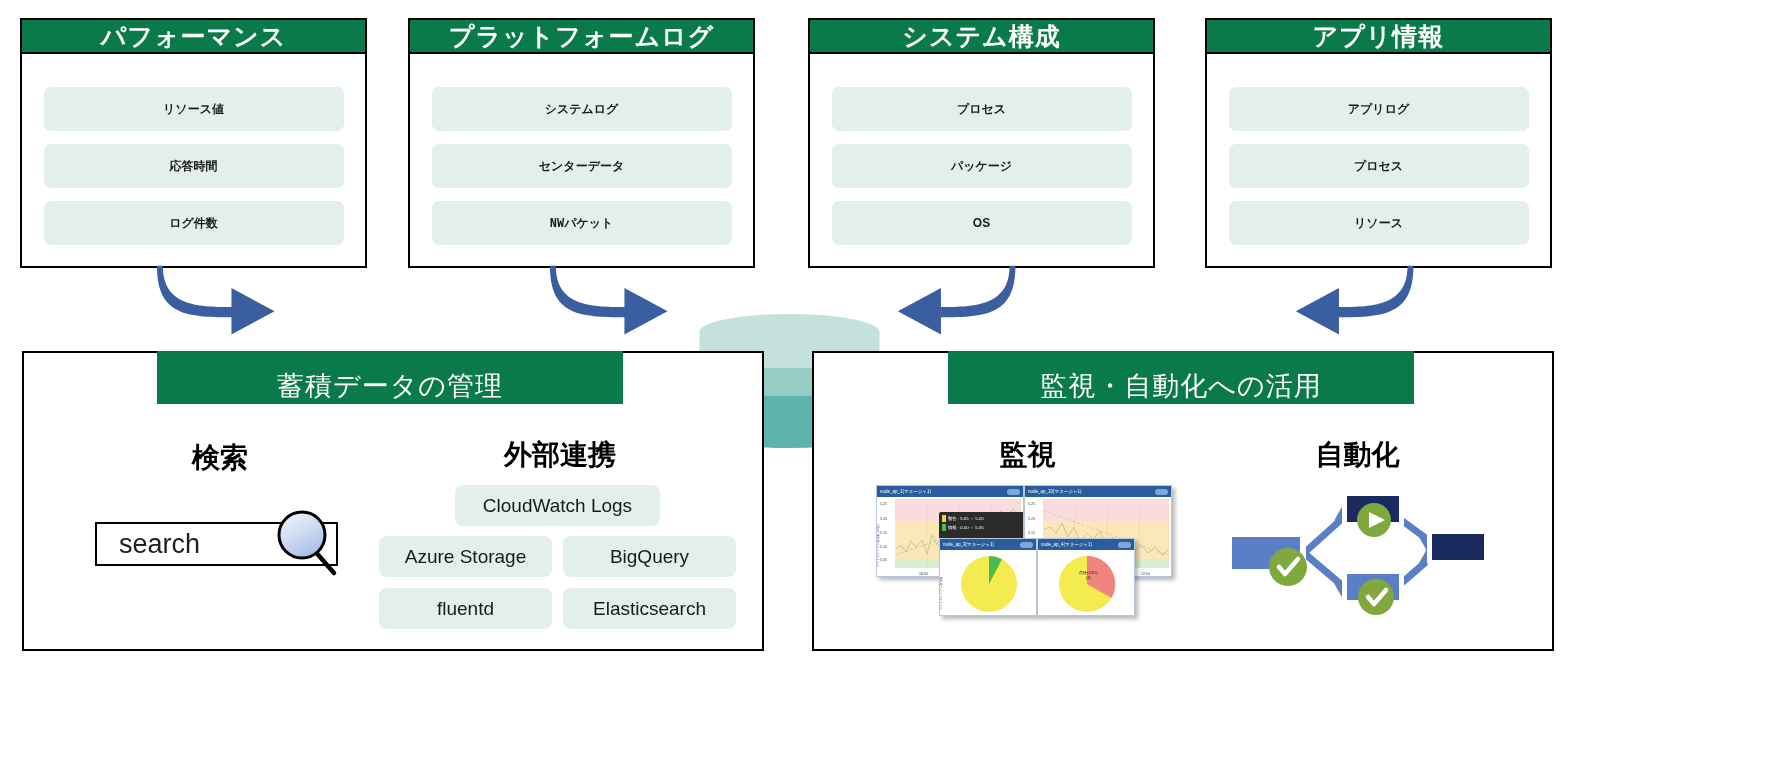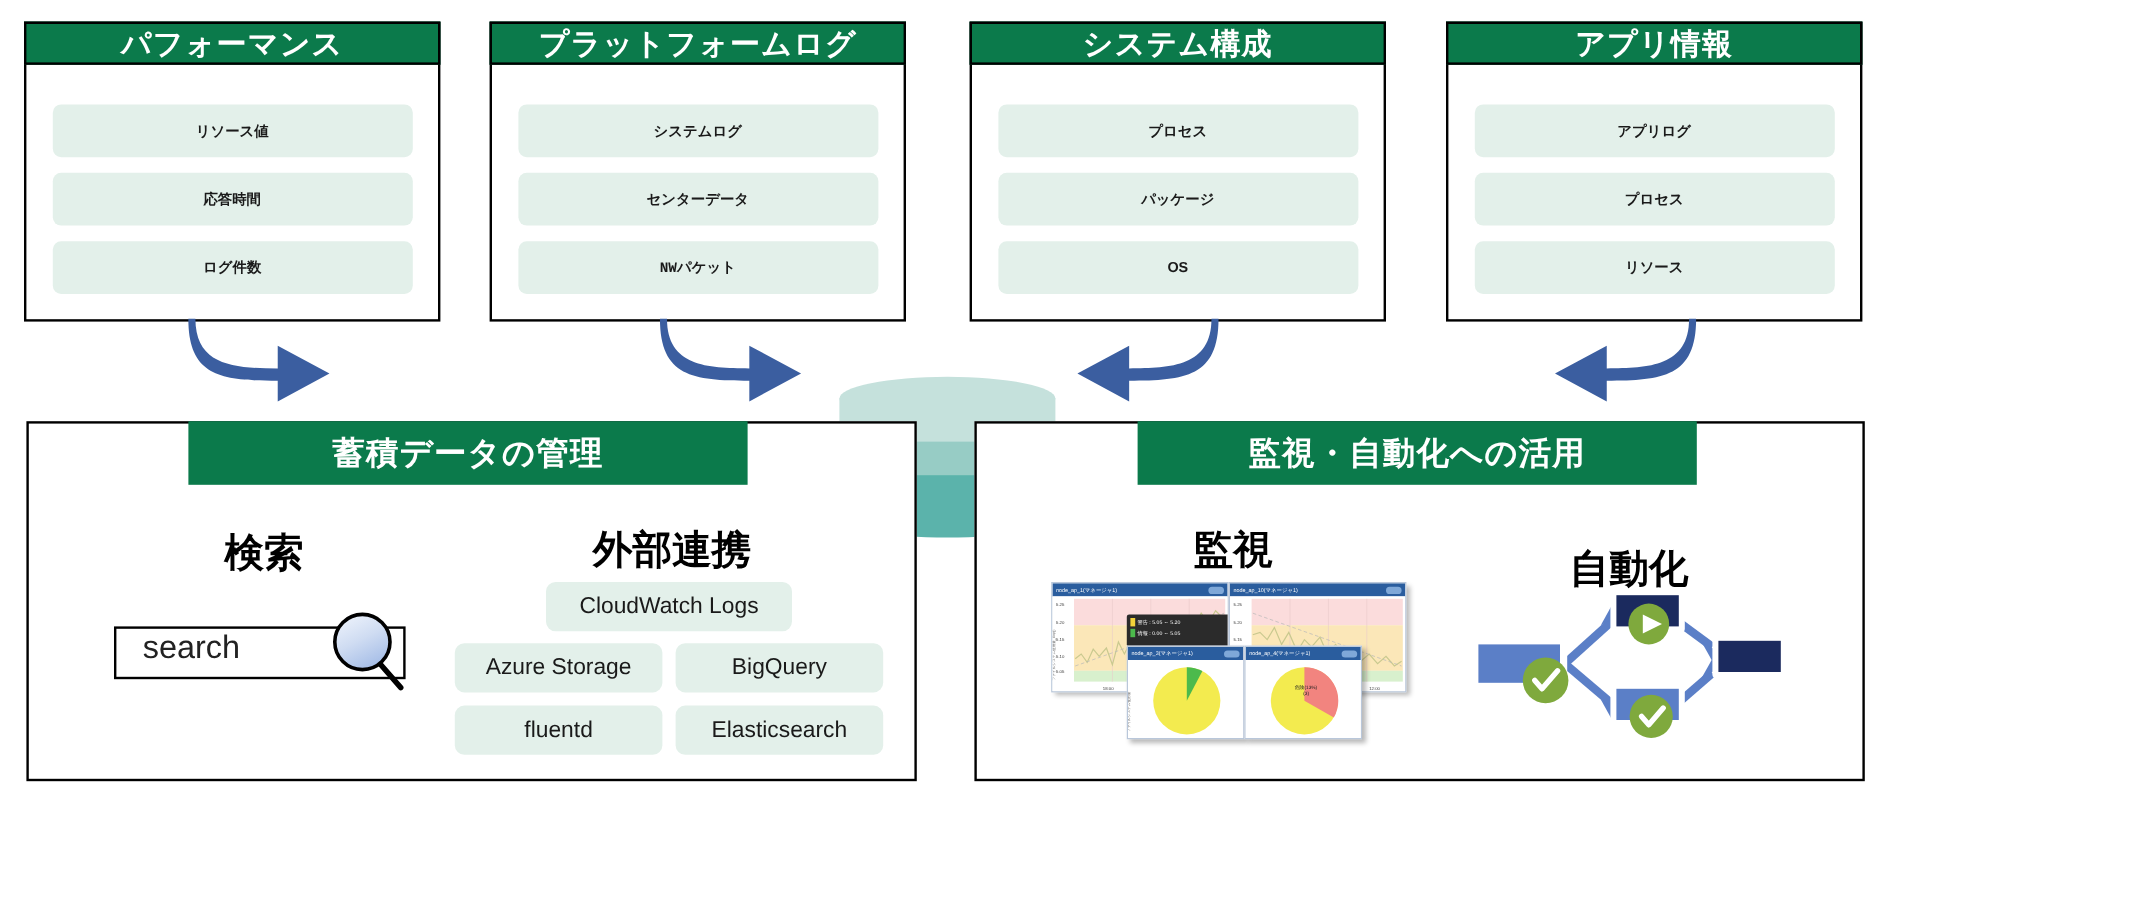--- a/index.html
+++ b/index.html
@@ -34,34 +34,34 @@
   
   .arrowsvg { position:absolute; overflow:visible; }
 
   
   #cylinder { position:absolute; }
 
   
   .panel { position:absolute; border:2px solid #000; background:#fff; }
   .panel-hdr {
     position:absolute; height:53px; background:#0b7a4b;
-    display:flex; align-items:center; justify-content:center;
-    color:#fff; font-weight:bold; font-size:27px; letter-spacing:1px;
+    display:flex; align-items:flex-end; justify-content:center;
+    color:#fff; font-weight:normal; font-size:27px; letter-spacing:1px;
     z-index:5;
   }
   .sec-title {
-    position:absolute; font-weight:bold; font-size:33px; color:#000;
+    position:absolute; font-weight:bold; font-size:28px; color:#000;
     text-align:center;
   }
 
   
   #searchbox {
     position:absolute; left:95px; top:522px; width:243px; height:44px;
     border:2px solid #000; background:#fff;
-    display:flex; padding-left:22px;
+    display:flex; align-items:center; padding-left:22px;
     font-size:27px; color:#222; font-weight:normal;
   }
 
   
   .exttag {
     position:absolute; border-radius:8px; background:#e3f0ea;
     display:flex; align-items:center; justify-content:center;
     font-size:19px; color:#1a1a1a;
   }
 
@@ -206,21 +206,21 @@
   </div>
 
   <div class="panel" style="left:812px; top:351px; width:742px; height:300px;"></div>
   <div class="panel-hdr" style="left:948px; top:351px; width:466px; height:53px;">
     <span>監視・自動化への活用</span>
   </div>
 
   <div class="sec-title" style="left:935px; top:436px; width:185px;">
     <span>監視</span>
   </div>
-  <div class="sec-title" style="left:1265px; top:436px; width:185px;margin-top:16px;">
+  <div class="sec-title" style="left:1265px; top:436px; width:185px;">
     <span>自動化</span>
   </div>
 
   <div class="thumb" style="left:876px; top:485px; width:148px; height:92px;">
     <div class="thumb-bar">
       <span class="tt">node_ap_1(マネージャ1)</span>
       <span class="btn"></span>
     </div>
     <div class="thumb-body">
       <svg width="148" height="81" viewBox="0 0 148 81">

